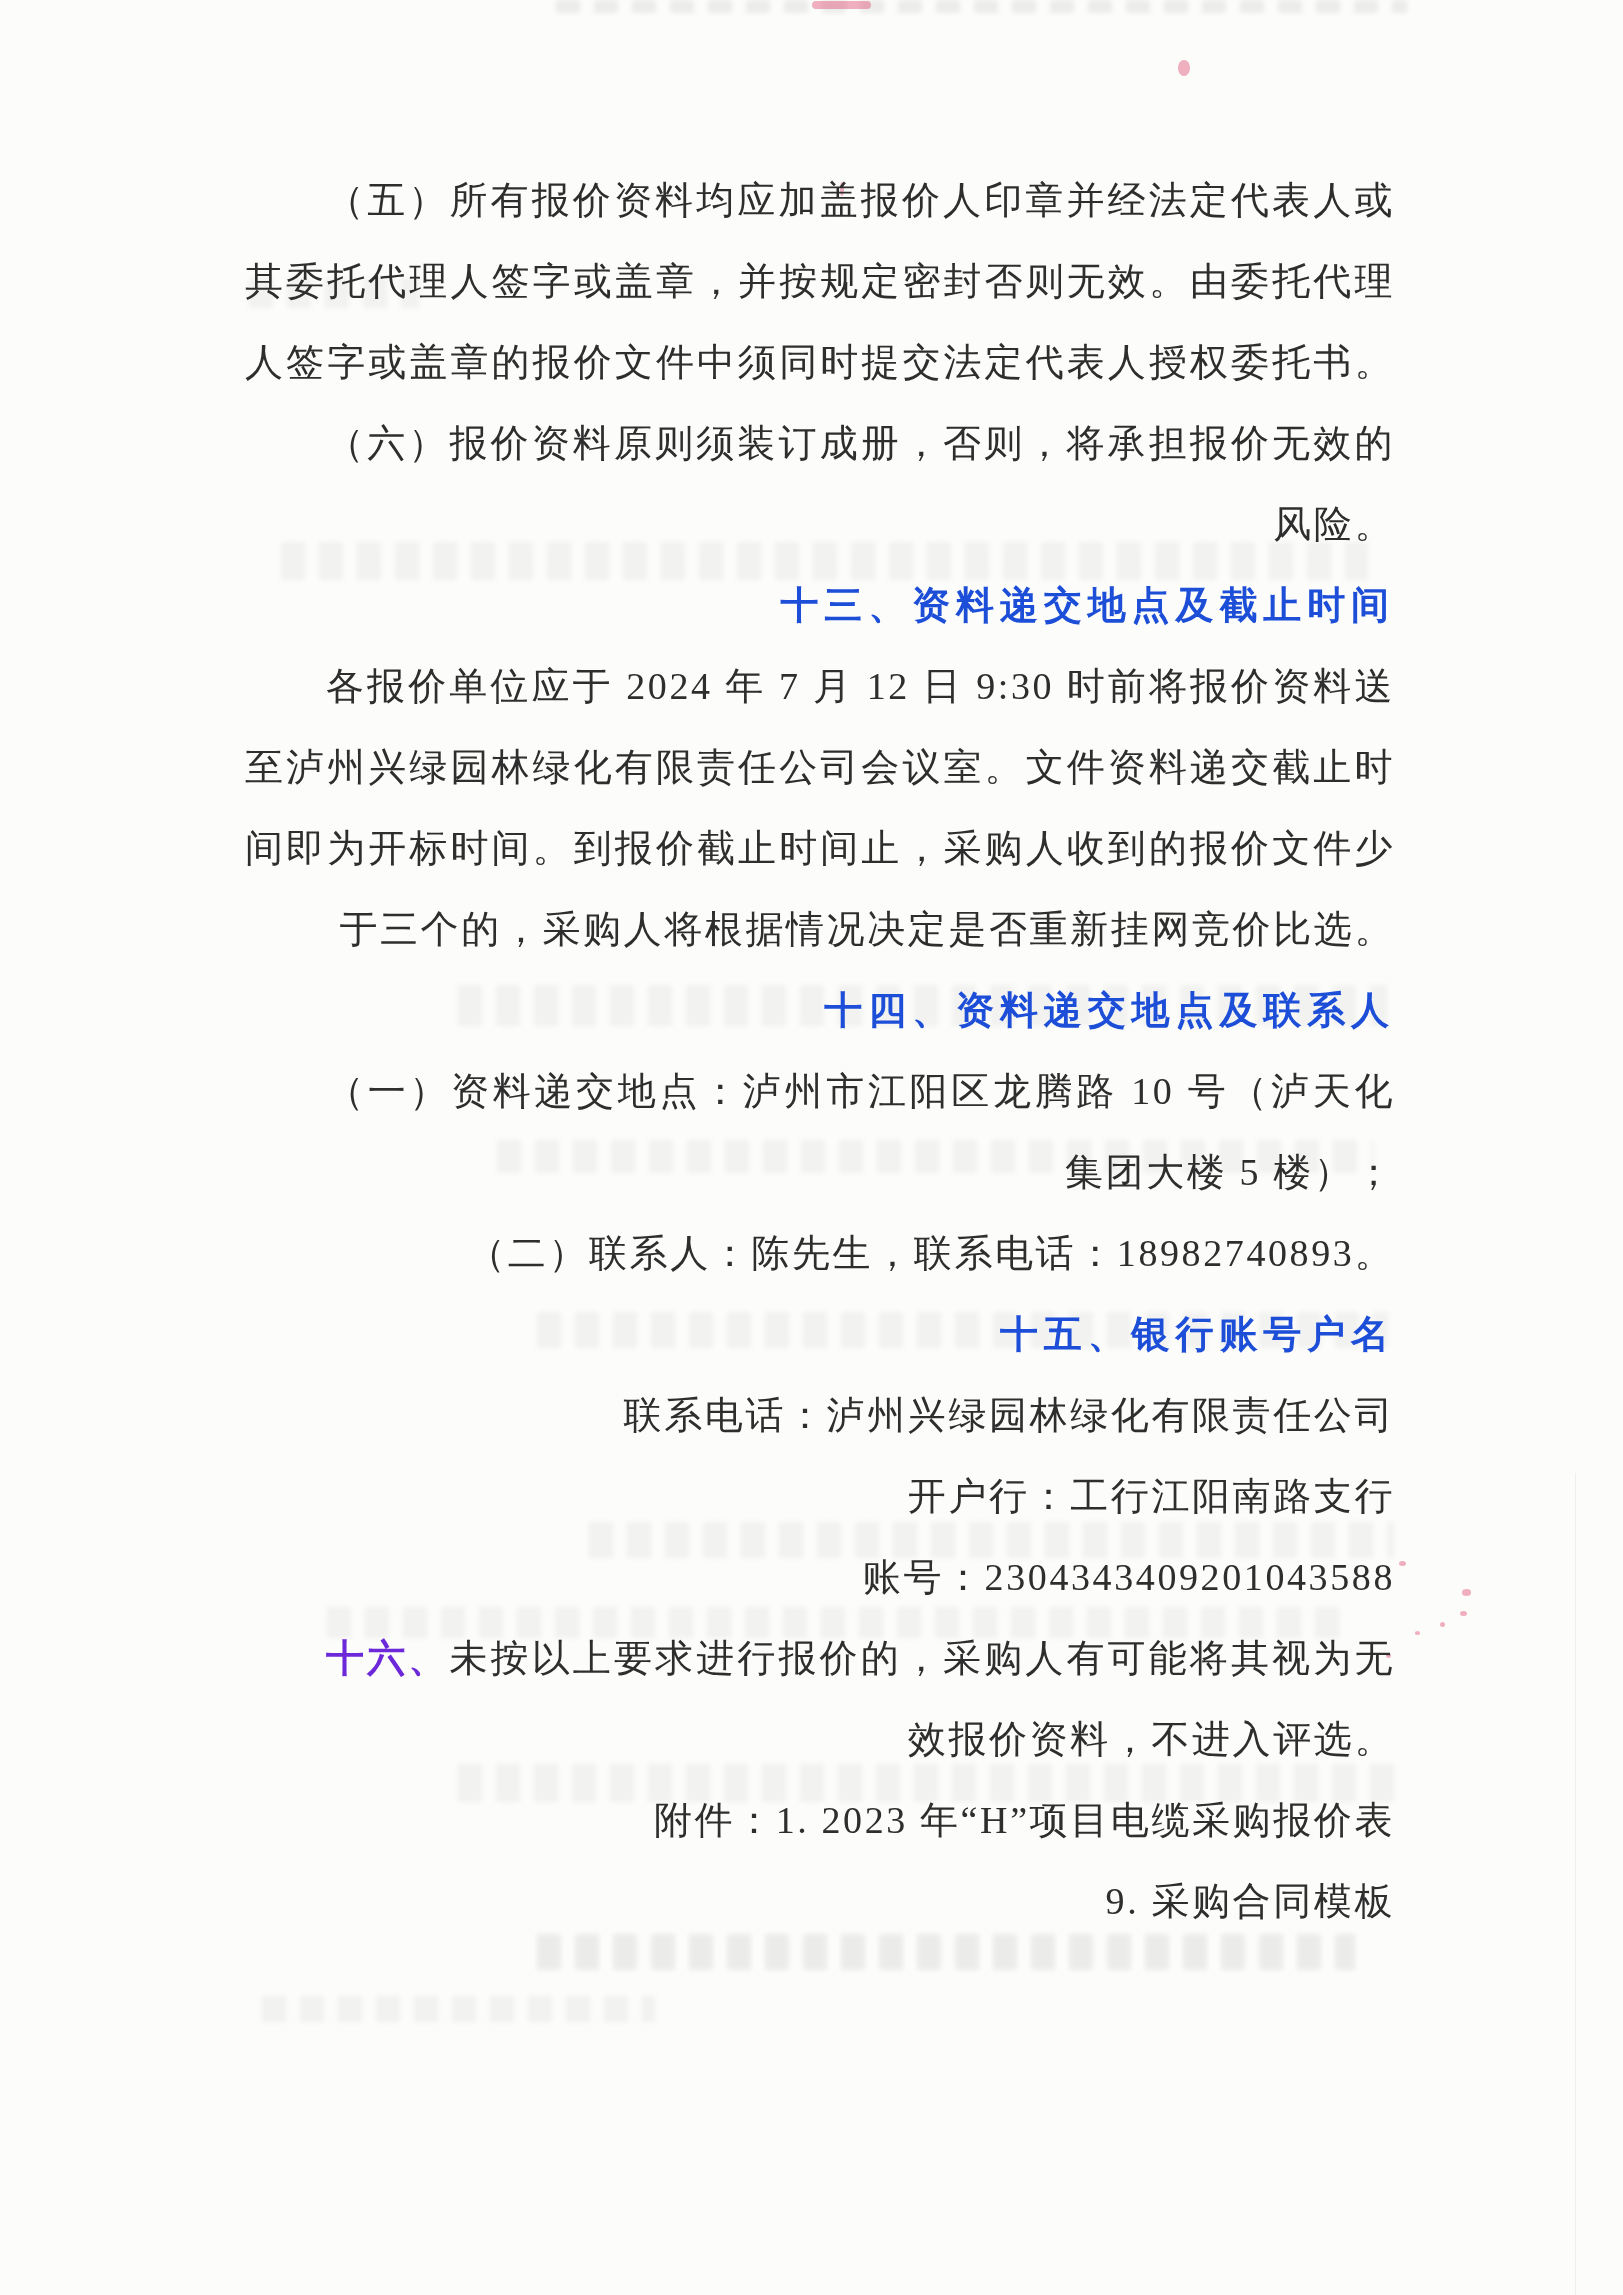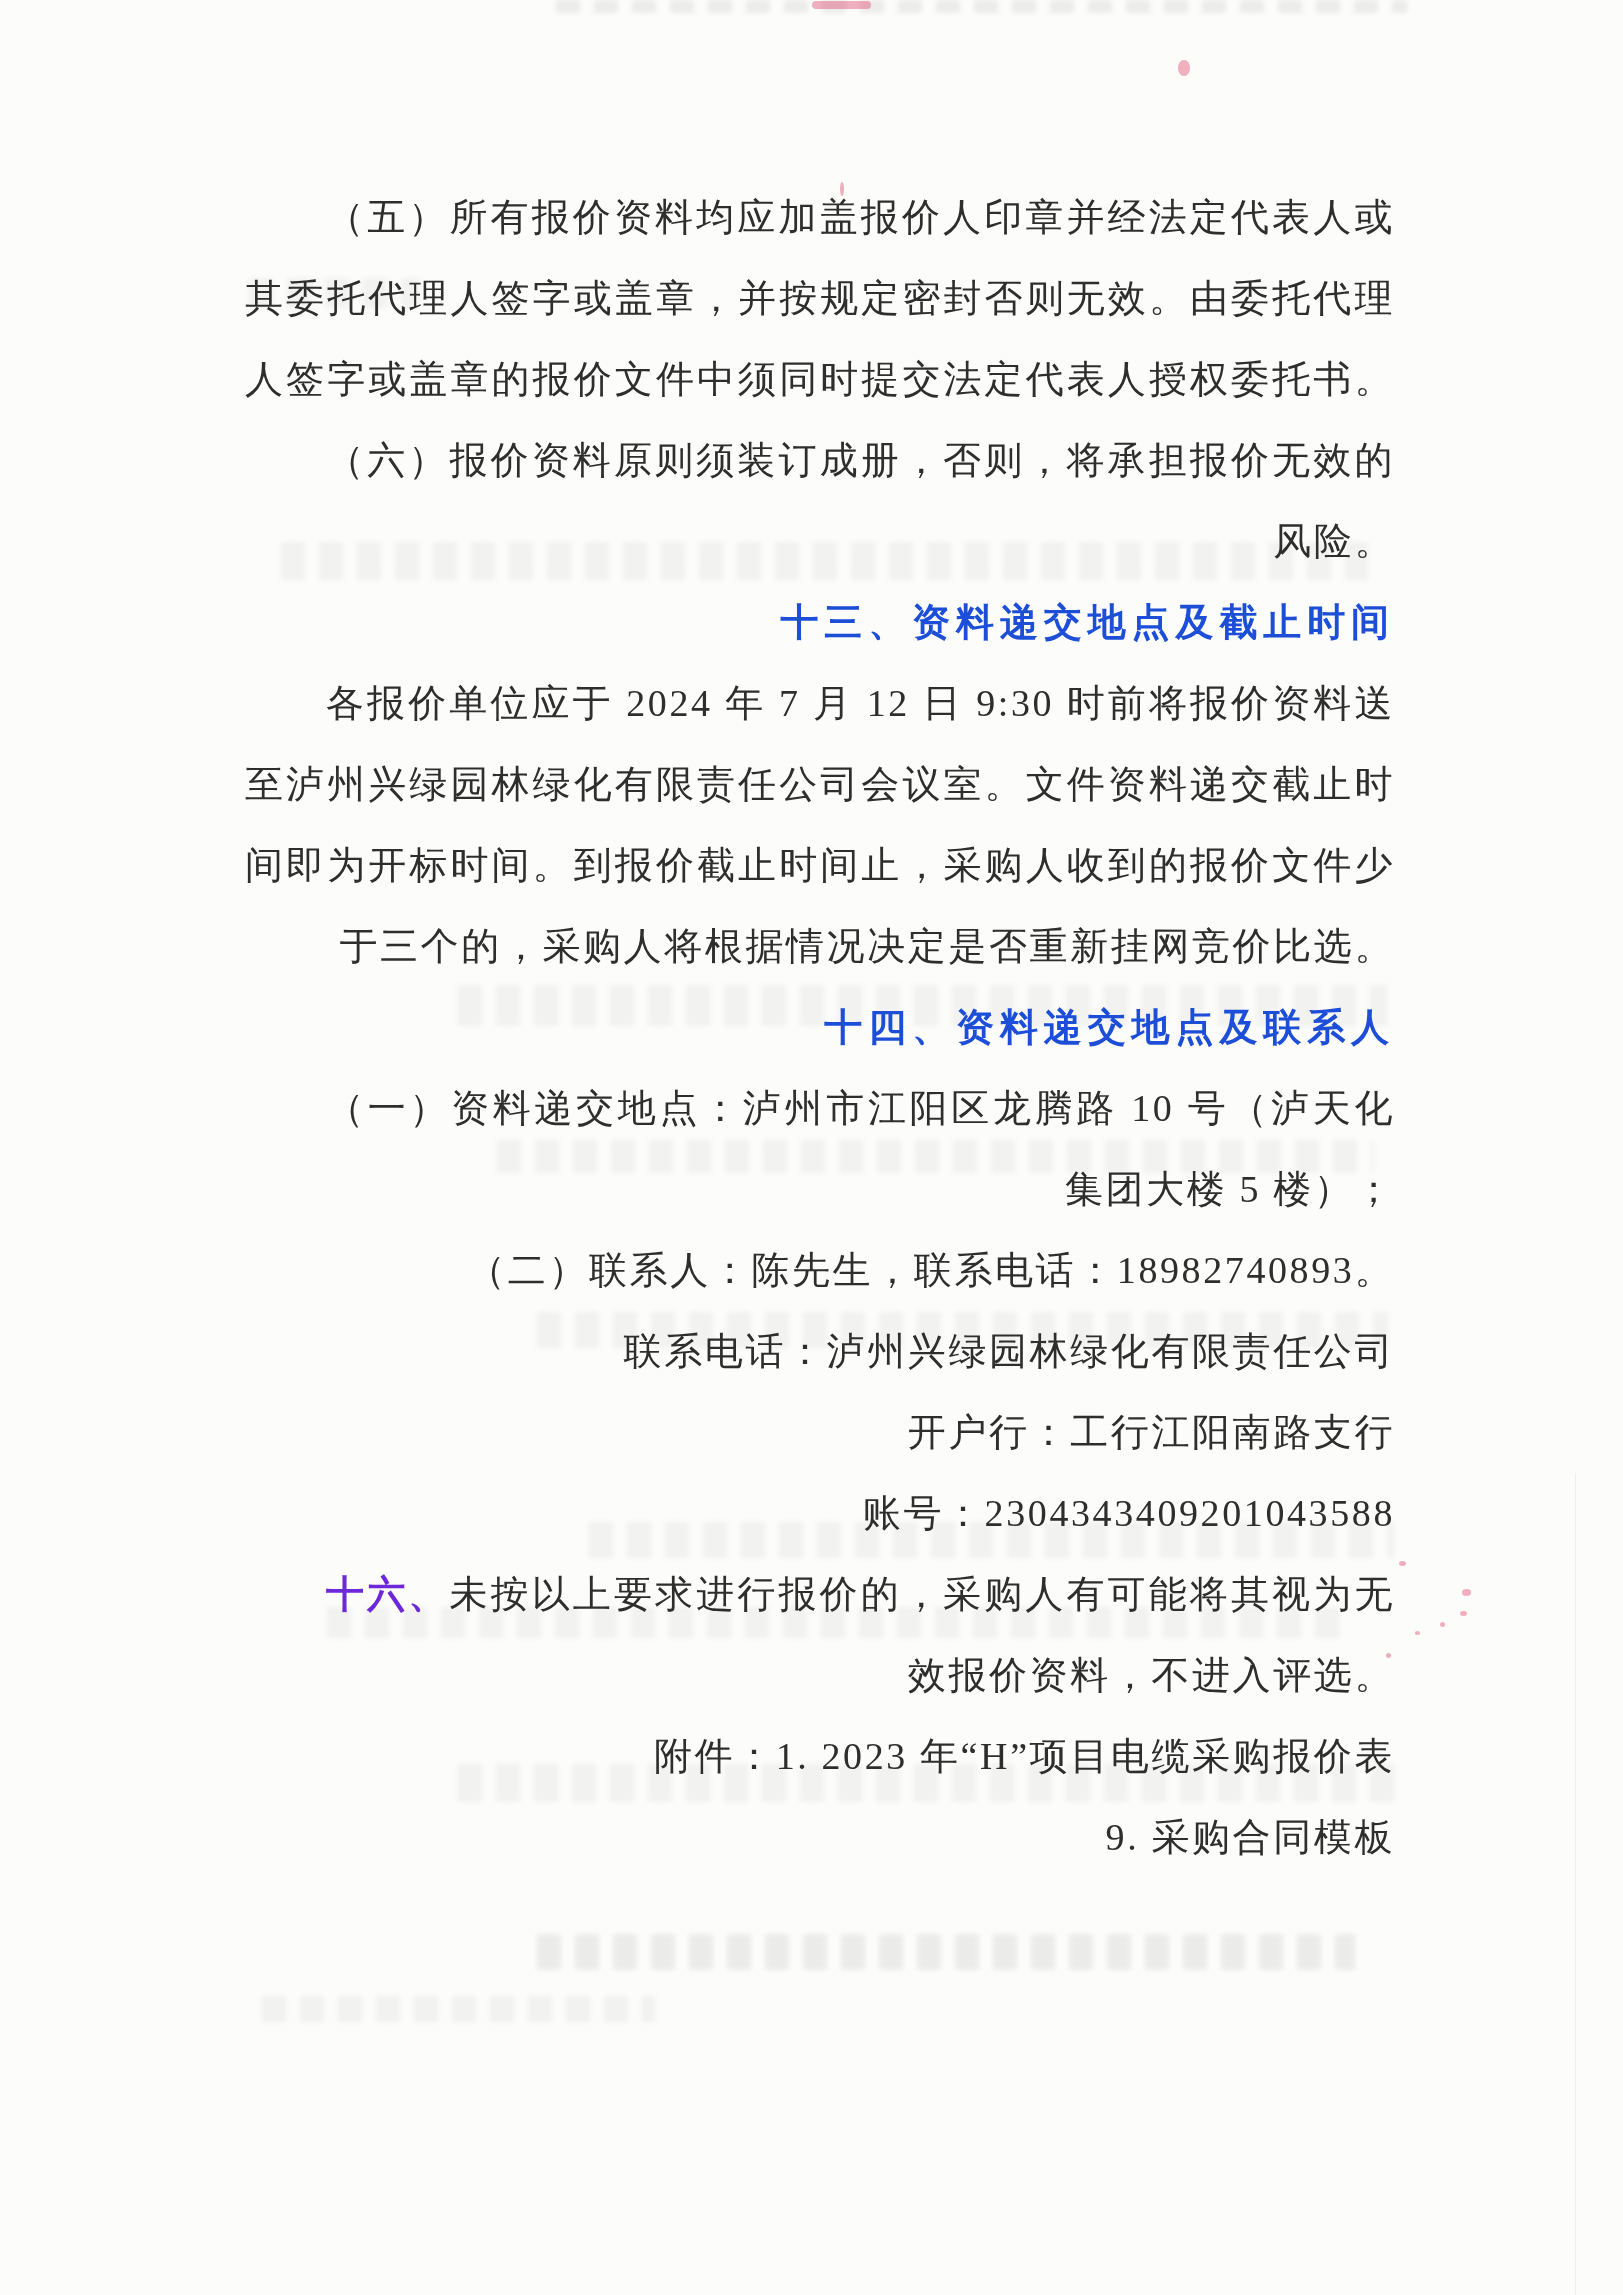--- a/index.html
+++ b/index.html
@@ -8,21 +8,21 @@
     width: 1623px;
     height: 2295px;
     margin: 0 auto;
     background: #fcfcfa;
     overflow: hidden;
     font-family: "Liberation Serif", serif;
   }
   .doc {
     position: absolute;
     left: 245px;
-    top: 177px;
+    top: 160px;
     width: 1150px;
   }
   .line {
     font-size: 38px;
     line-height: 81px;
     color: #2e2e2e;
     letter-spacing: 2.6px;
     text-align: right;
     font-family: "Liberation Serif", serif;
   }
@@ -105,20 +105,21 @@
       <div class="line"><span>风险。</span></div>
       <div class="line heading indent"><span>十三、资料递交地点及截止时间</span></div>
       <div class="line indent justify"><span>各报价单位应于 2024 年 7 月 12 日 9:30 时前将报价资料送</span></div>
       <div class="line justify"><span>至泸州兴绿园林绿化有限责任公司会议室。文件资料递交截止时</span></div>
       <div class="line justify"><span>间即为开标时间。到报价截止时间止，采购人收到的报价文件少</span></div>
       <div class="line"><span>于三个的，采购人将根据情况决定是否重新挂网竞价比选。</span></div>
       <div class="line heading indent"><span>十四、资料递交地点及联系人</span></div>
       <div class="line indent justify"><span>（一）资料递交地点：泸州市江阳区龙腾路 10 号（泸天化</span></div>
       <div class="line"><span>集团大楼 5 楼）；</span></div>
       <div class="line indent"><span>（二）联系人：陈先生，联系电话：18982740893。</span></div>
+      <div class="line heading indent"><span>十五、银行账号户名</span></div>
       <div class="line indent"><span>联系电话：泸州兴绿园林绿化有限责任公司</span></div>
       <div class="line indent"><span>开户行：工行江阳南路支行</span></div>
       <div class="line indent"><span>账号：2304343409201043588</span></div>
       <div class="line indent justify"><span class="bold-prefix">十六、</span><span>未按以上要求进行报价的，采购人有可能将其视为无</span></div>
       <div class="line"><span>效报价资料，不进入评选。</span></div>
       <div class="line indent"><span>附件：1. 2023 年“H”项目电缆采购报价表</span></div>
       <div class="line indent5"><span>9. 采购合同模板</span></div>
     </div>
 
 </div>

